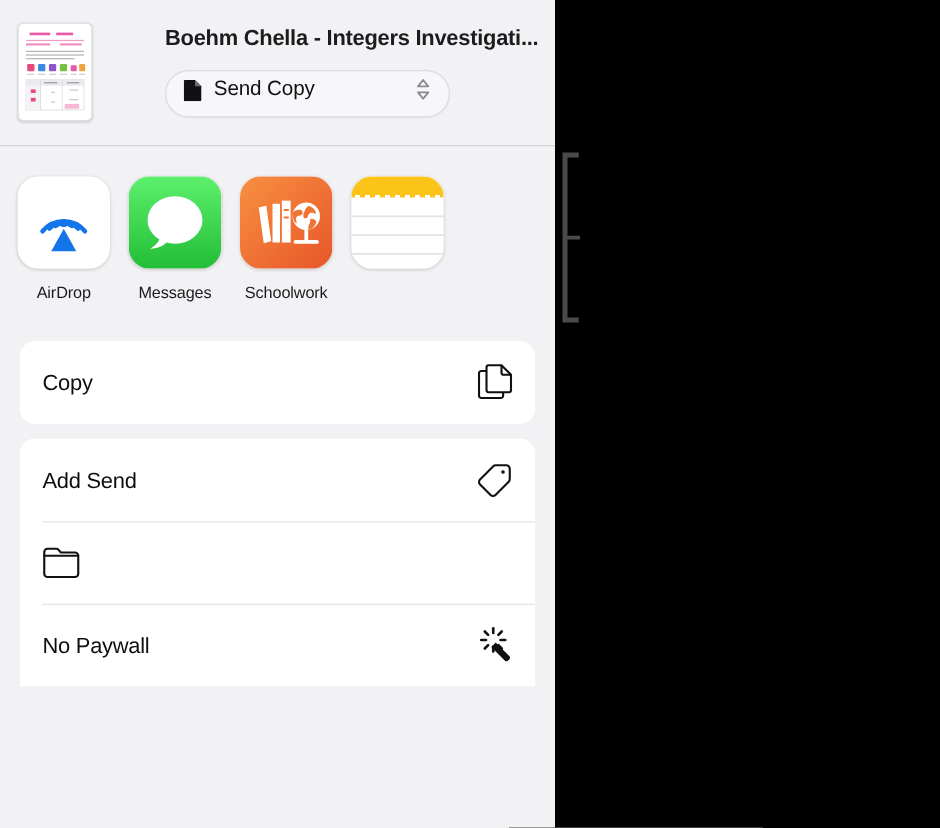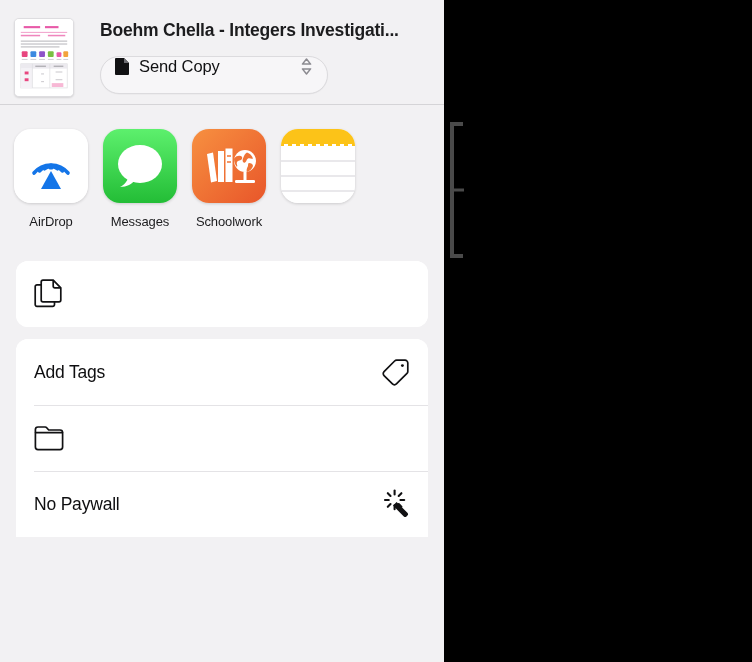--- a/index.html
+++ b/index.html
@@ -13,24 +13,25 @@
   #share-sheet {
     position:absolute; left:0; top:0;
     width:444px; height:662px;
     background:#f2f1f3;
     overflow:hidden;
   }
 
   
   .header {
     position:relative;
-    height:105px;
+    height:117px;
     padding:18px 0 0 14px;
     display:flex;
     align-items:flex-start;
+    gap:32px;
   }
   .header::after {
     content:""; position:absolute;
     left:0; right:0; bottom:0; height:1px;
     background:#d5d4d7;
   }
 
   .thumb {
     width:60px; height:79px;
     background:#fff;
@@ -60,22 +61,22 @@
     line-height:1.2;
   }
 
   .popup-button {
     margin-top:15px;
     width:228px; height:38px;
     background:#f7f6f8;
     border:1px solid #dcdbde;
     border-radius:19px;
     display:flex;
-    align-items:flex-start;
-    padding:0 14px;
+    align-items:flex-end;
+    padding:12px 14px;
     box-shadow:0 .5px 1px rgba(0,0,0,.05);
   }
   .popup-button .doc-glyph { flex:0 0 auto; margin-right:9px; display:block; }
   .popup-label {
     font-size:16.5px; color:#101012;
     letter-spacing:-.1px;
     flex:1 1 auto;
   }
   .popup-button .chev { flex:0 0 auto; display:block; }
 
@@ -320,34 +321,35 @@
             <line x1="0" y1="62" x2="74" y2="62"></line>
           </g>
         </svg>
       </div>
 
     </div>
   </div>
 
   <div class="list-group first">
     <div class="row">
+      <span class="row-label">Copy</span>
       <svg class="row-icon" width="28" height="30" viewBox="0 0 28 30">
         <path d="M9 1.2 h10.2 l7.6 7.6 V21 a1.8 1.8 0 0 1 -1.8 1.8 H9 A1.8 1.8 0 0 1 7.2 21 V3
                  A1.8 1.8 0 0 1 9 1.2 z" fill="none" stroke="#111113" stroke-width="1.7"></path>
         <path d="M19.2 1.4 v5.8 a1.6 1.6 0 0 0 1.6 1.6 h5.8" fill="none" stroke="#111113" stroke-width="1.7" stroke-linejoin="round"></path>
         <path d="M20.5 22.8 V25.6 a1.8 1.8 0 0 1 -1.8 1.8 H3 A1.8 1.8 0 0 1 1.2 25.6 V7.6
                  A1.8 1.8 0 0 1 3 5.8 H7.2" fill="none" stroke="#111113" stroke-width="1.7" stroke-linejoin="round"></path>
       </svg>
     </div>
   </div>
 
 
   <div class="list-group clipped">
     <div class="row">
-      <span class="row-label">Add Tags</span>
+      <span class="row-label">Add Send</span>
       <svg class="row-icon" width="30" height="28" viewBox="0 0 30 28">
         <path d="M16.6 2.2 H25 A2.8 2.8 0 0 1 27.8 5 v8.4 a2.8 2.8 0 0 1 -0.82 1.98
                  L16.4 25.96 a2.8 2.8 0 0 1 -3.96 0 L4.04 17.56 a2.8 2.8 0 0 1 0 -3.96
                  L14.62 3.02 A2.8 2.8 0 0 1 16.6 2.2 z" fill="none" stroke="#111113" stroke-width="1.7"></path>
         <circle cx="22.4" cy="7.6" r="1.45" fill="#111113"></circle>
       </svg>
     </div>
 
     <div class="row">
       <svg class="row-icon" width="30" height="26" viewBox="0 0 30 26">

